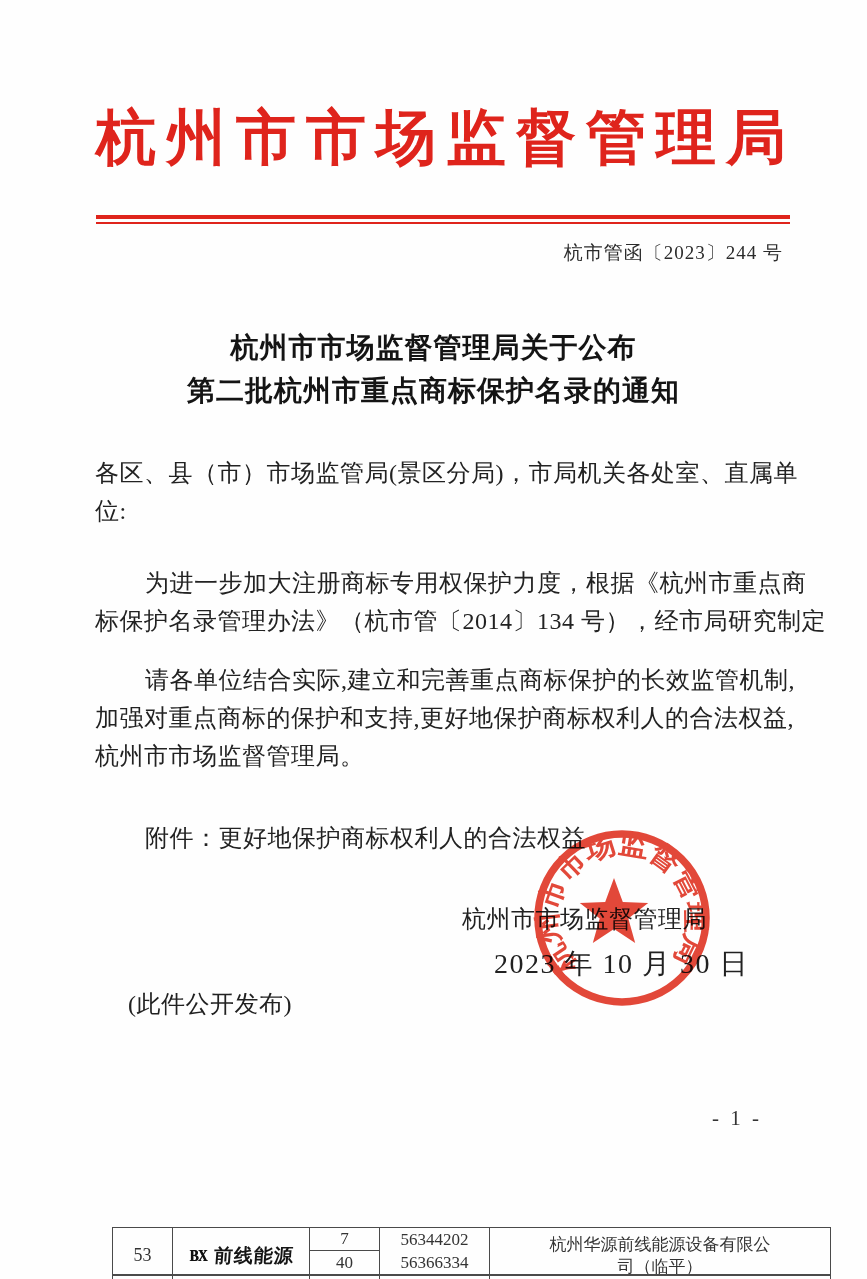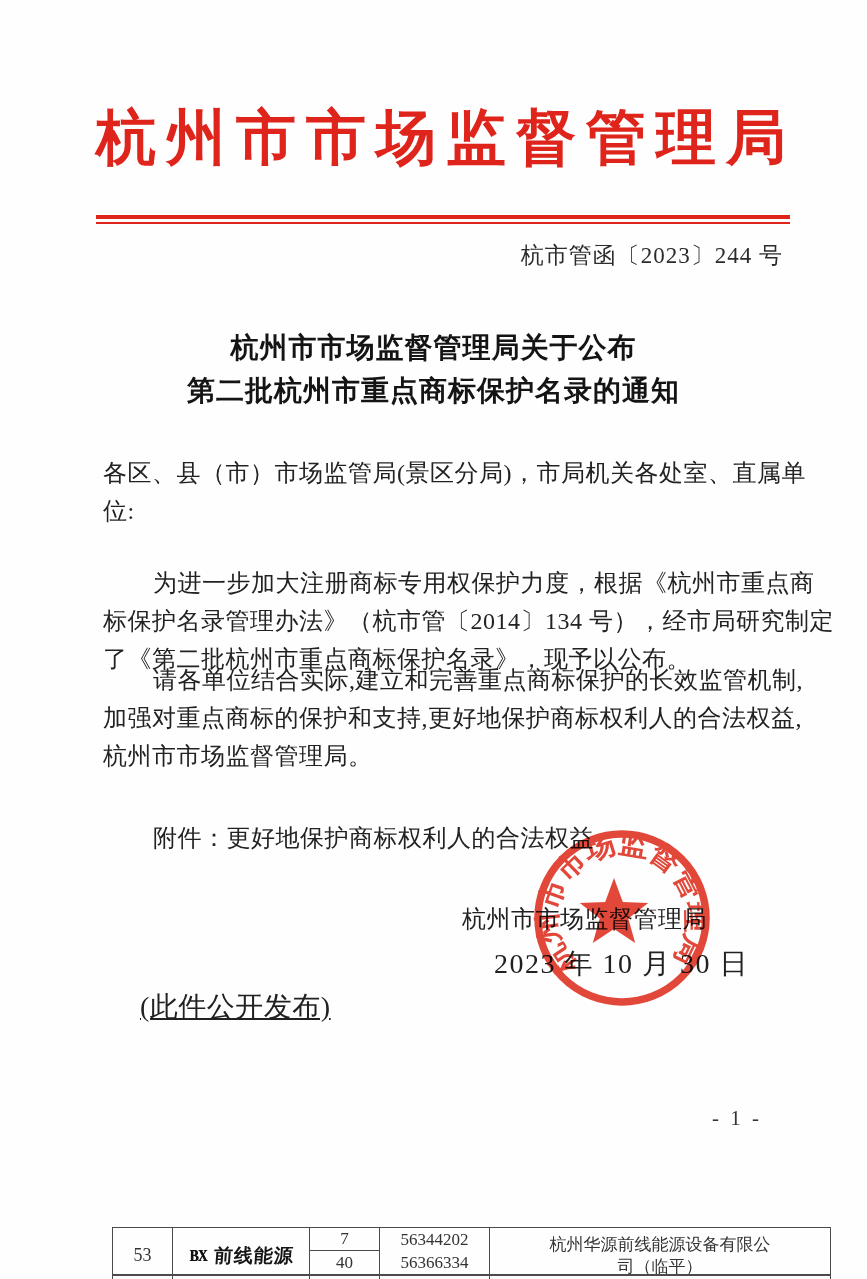--- a/index.html
+++ b/index.html
@@ -21,40 +21,40 @@
   .agency{
     position:absolute;top:106px;left:96px;width:690px;
     display:flex;justify-content:space-between;
     color:var(--red-accent);
     font-size:60px;font-weight:700;line-height:64px;
   }
   .rule-thick{position:absolute;top:215px;left:96px;width:694px;height:4px;background:var(--red-accent);}
   .rule-thin {position:absolute;top:222px;left:96px;width:694px;height:2px;background:var(--red-accent);}
   .doc-number{
     position:absolute;top:240px;right:84px;
-    font-size:23px;letter-spacing:1px;color:#2b2b2b;
+    font-size:19px;letter-spacing:1px;color:#2b2b2b;
   }
   .doc-title{
     position:absolute;top:326px;left:0;width:867px;
     text-align:center;font-size:28px;font-weight:700;
     line-height:43px;letter-spacing:1px;color:#141414;
   }
   .para{
-    position:absolute;left:103px;width:690px;
+    position:absolute;left:95px;width:690px;
     font-size:24px;line-height:38px;letter-spacing:0.5px;
     white-space:nowrap;color:#222;
   }
   .para .indent{text-indent:50px;}
   #salutation{top:454px;}
   #para1{top:536px;margin-top:28px;}
   #para2{top:661px;}
   #attachment{top:819px;}
   .sign-agency{position:absolute;top:903px;left:462px;font-size:24px;letter-spacing:0.5px;white-space:nowrap;}
   .sign-date{position:absolute;top:945px;left:494px;font-size:28px;letter-spacing:1.5px;white-space:nowrap;}
-  .public-note{position:absolute;top:988px;left:140px;font-size:28px;letter-spacing:0.5px;text-decoration:underline;}
+  .public-note{position:absolute;top:988px;left:128px;font-size:24px;letter-spacing:0.5px;}
   .page-num{position:absolute;top:1106px;left:712px;font-size:21px;letter-spacing:3px;color:#333;}
   
   .stamp{
     position:absolute;left:522px;top:818px;width:200px;height:200px;
     mix-blend-mode:multiply;opacity:0.92;
   }
   .stamp circle{stroke:var(--seal-red);fill:none;stroke-width:7.5px;}
   .stamp polygon{fill:var(--seal-red);}
   .stamp text{fill:var(--seal-red);font-weight:700;font-size:27px;font-family:"Liberation Serif","DejaVu Serif",serif;}
   
@@ -119,21 +119,20 @@
   </div>
 
   <div class="para" id="salutation">
     <div>各区、县（市）市场监管局(景区分局)，市局机关各处室、直属单</div>
     <div>位:</div>
   </div>
 
   <div class="para" id="para1">
     <div class="indent">为进一步加大注册商标专用权保护力度，根据《杭州市重点商</div>
     <div>标保护名录管理办法》（杭市管〔2014〕134 号），经市局研究制定</div>
-    <div>了《第二批杭州市重点商标保护名录》，现予以公布。</div>
   </div>
 
   <div class="para" id="para2">
     <div class="indent">请各单位结合实际,建立和完善重点商标保护的长效监管机制,</div>
     <div>加强对重点商标的保护和支持,更好地保护商标权利人的合法权益,</div>
     <div>杭州市市场监督管理局。</div>
   </div>
 
   <div class="para" id="attachment">
     <div class="indent">附件：更好地保护商标权利人的合法权益</div>

